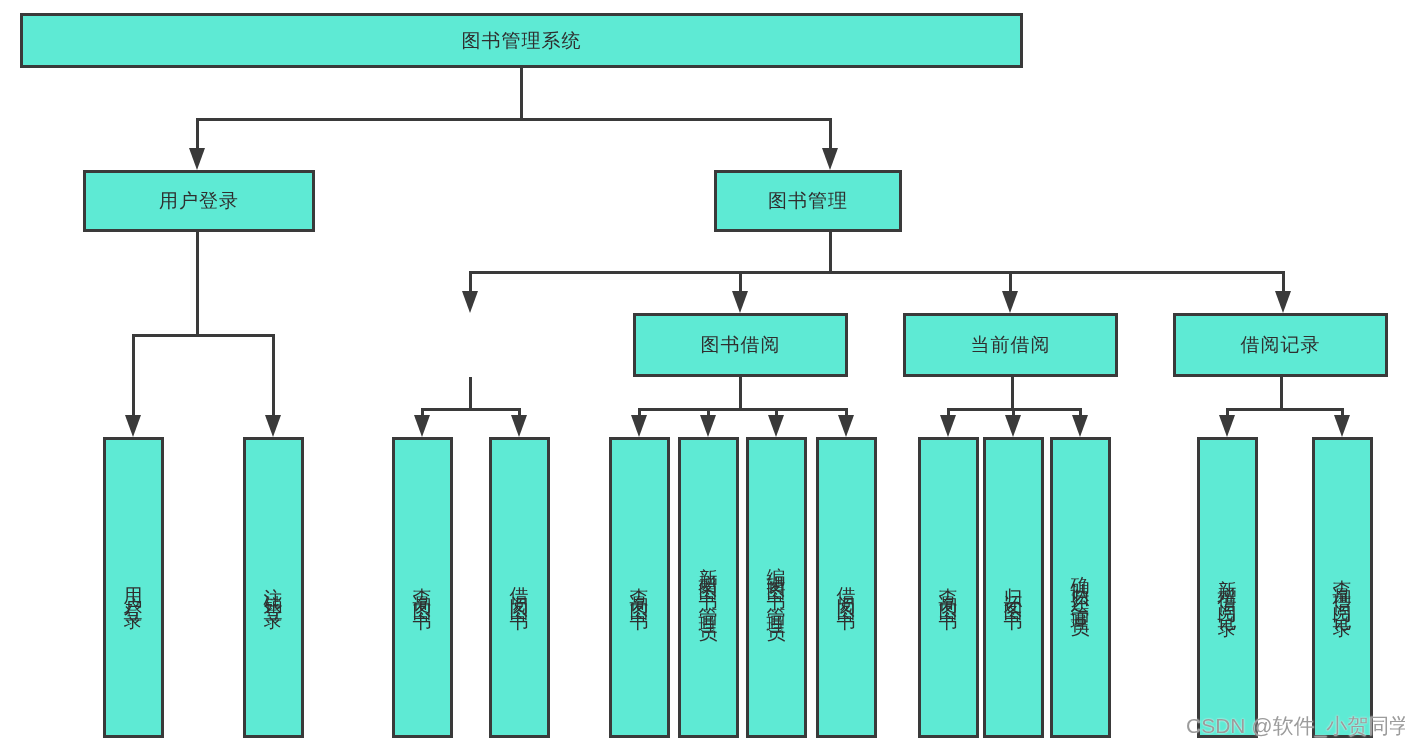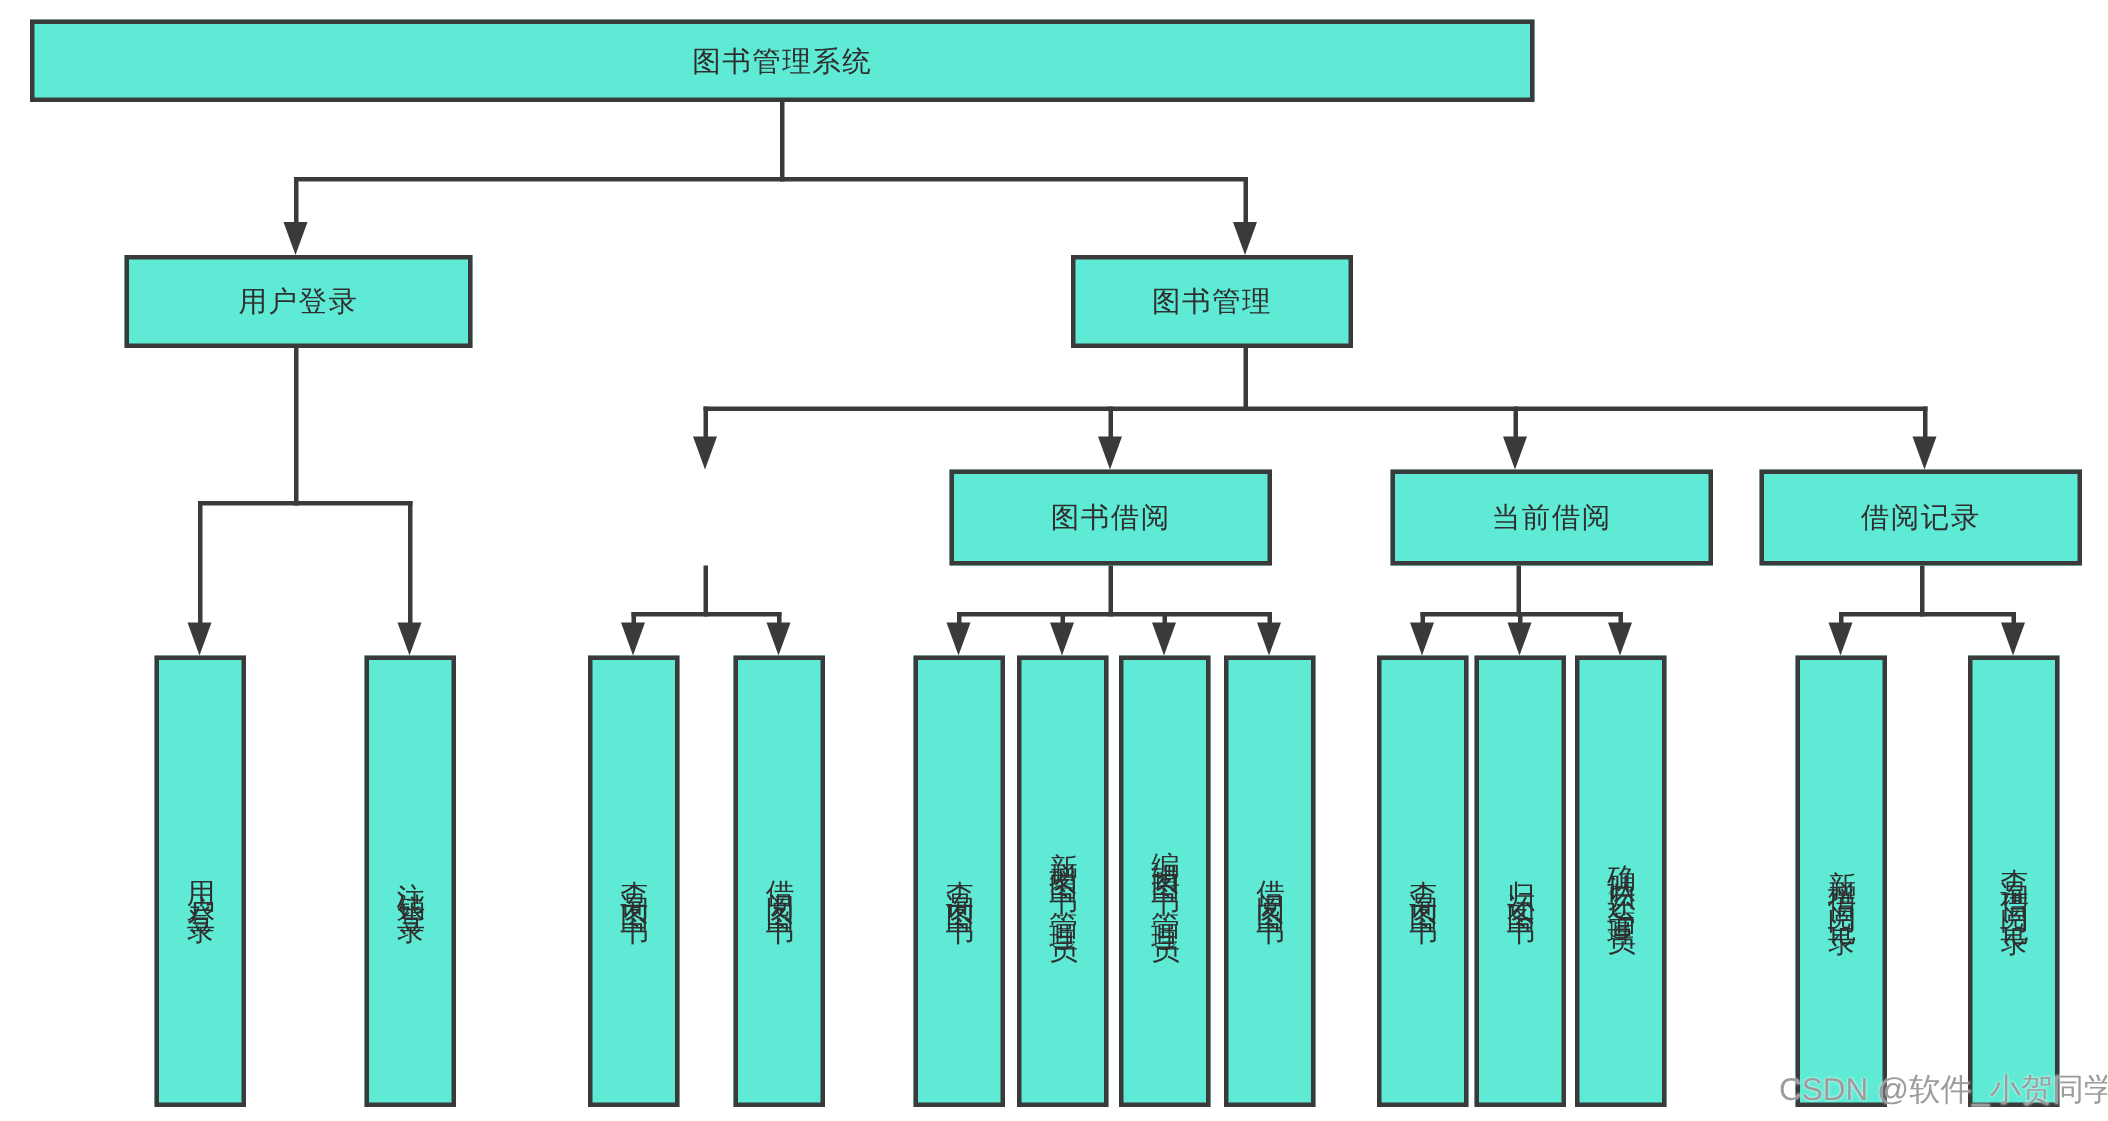--- a/index.html
+++ b/index.html
@@ -68,21 +68,21 @@
   <div class="vline" style="left:739px;top:271px;height:24px;"></div>
   <div class="arrow" style="left:732px;top:291px;"></div>
   <div class="vline" style="left:1009px;top:271px;height:24px;"></div>
   <div class="arrow" style="left:1002px;top:291px;"></div>
   <div class="vline" style="left:1282px;top:271px;height:24px;"></div>
   <div class="arrow" style="left:1275px;top:291px;"></div>
 
   <div class="box" style="left:633px;top:313px;width:215px;height:64px;">
     <span class="hlbl">图书借阅</span>
   </div>
-  <div class="box" style="left:903px;top:313px;width:215px;height:64px;margin-left:24px;">
+  <div class="box" style="left:903px;top:313px;width:215px;height:64px;">
     <span class="hlbl">当前借阅</span>
   </div>
   <div class="box" style="left:1173px;top:313px;width:215px;height:64px;">
     <span class="hlbl">借阅记录</span>
   </div>
 
   <div class="vline" style="left:469px;top:377px;height:34px;"></div>
   <div class="vline" style="left:739px;top:377px;height:34px;"></div>
   <div class="vline" style="left:1011px;top:377px;height:34px;"></div>
   <div class="vline" style="left:1280px;top:377px;height:34px;"></div>

